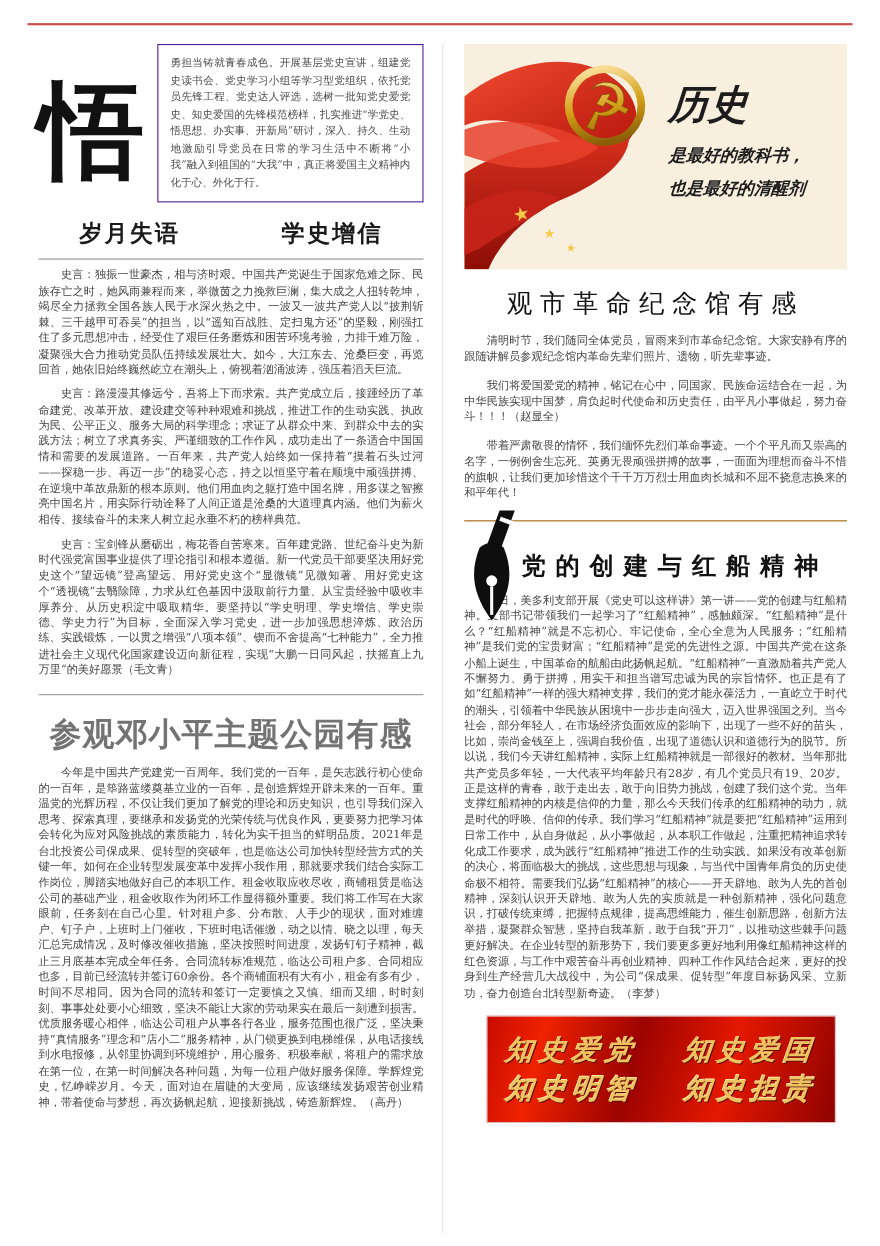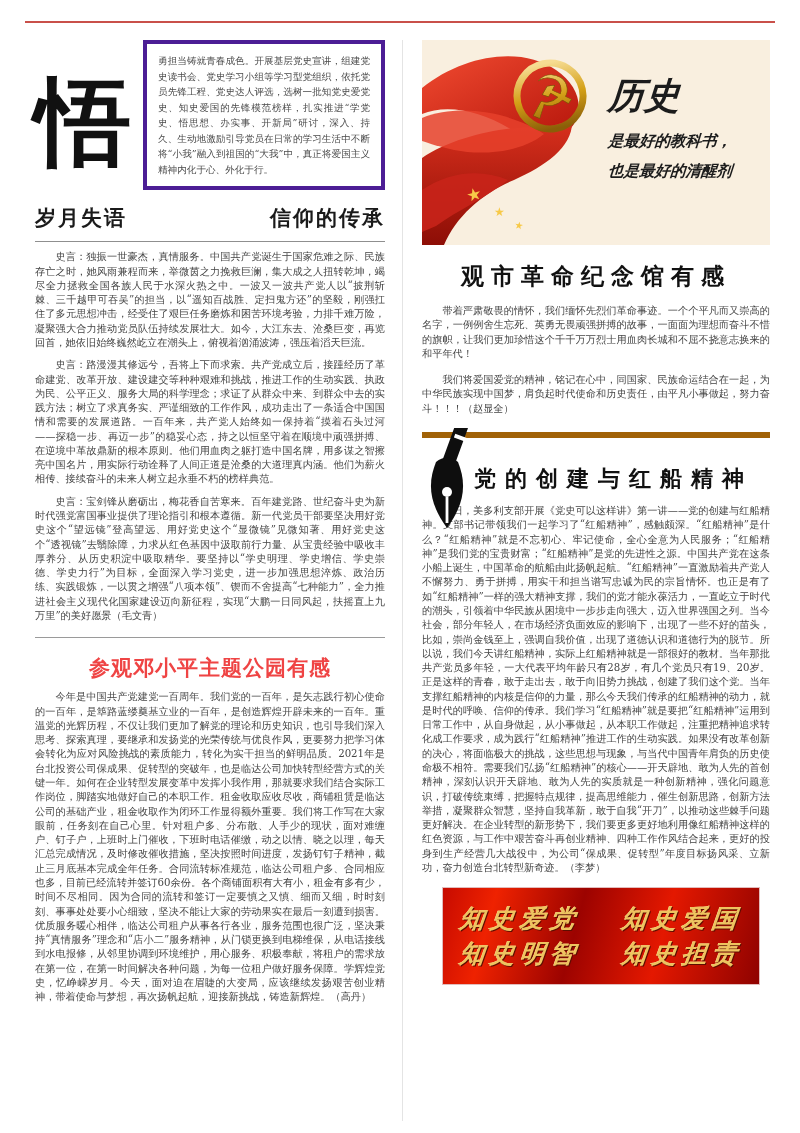--- a/index.html
+++ b/index.html
@@ -9,37 +9,37 @@
   }
   .top-rule{position:absolute;top:21px;left:25px;right:25px;height:2px;background:#c9504a;}
   .col-divider{position:absolute;top:40px;bottom:12px;left:402px;width:1px;background:#e4e4e4;}
   .col{position:absolute;top:40px;}
   .col.left{left:35px;width:350px;}
   .col.right{left:422px;width:348px;}
 
   
   .motto-row{display:flex;align-items:center;gap:12px;}
   .big-char{font-size:96px;line-height:1;font-weight:600;color:#111;flex:0 0 auto;padding-top:14px;}
-  .intro-box{border:4px solid #4c1d95;padding:9px 11px;flex:1 1 auto;}
+  .intro-box{border:1px solid #4c1d95;padding:9px 11px;flex:1 1 auto;}
   .intro-box p{margin:0;font-size:9.6px;line-height:1.62;text-align:justify;color:#4a4a4a;}
-  .a1-head{display:flex;justify-content:space-between;gap:92px;font-size:21px;font-weight:800;color:#1a1a1a;
+  .a1-head{display:flex;justify-content:center;gap:92px;font-size:21px;font-weight:800;color:#1a1a1a;
     letter-spacing:2px;margin-top:14px;padding-bottom:9px;border-bottom:1px solid #8f8f8f;}
   .body{margin:8px 0 0;font-size:10.2px;line-height:1.40;text-align:justify;text-indent:2em;color:#454545;}
   .thin-hr{border:0;border-top:1px solid #9a9a9a;margin:14px 0 2px;}
-  .a2-title{margin:16px 0 6px;font-size:21px;font-weight:800;text-align:center;color:#ef4444;letter-spacing:1px;}
+  .a2-title{margin:16px 0 6px;font-size:29px;font-weight:800;text-align:center;color:#737373;letter-spacing:1px;}
 
   
   .history-card{position:relative;width:348px;height:205px;background:#f9efdf;overflow:hidden;}
   .history-card svg{position:absolute;left:0;top:0;}
   .calli{position:absolute;left:186px;top:36px;color:#1c1c1c;font-style:italic;}
   .calli-title{font-size:36px;font-weight:800;line-height:1.1;margin-bottom:10px;transform:skewX(-4deg);}
   .calli-line{font-size:15.5px;font-weight:700;line-height:1.95;transform:skewX(-4deg);}
-  .a3-title{margin:16px 0 8px;font-size:23px;font-weight:700;letter-spacing:7px;color:#111;text-align:center;white-space:nowrap;}
+  .a3-title{margin:16px 0 8px;font-size:23px;font-weight:400;letter-spacing:7px;color:#111;text-align:center;white-space:nowrap;}
   .sp{margin-top:12px;}
-  .redboat{position:relative;border-top:6px solid #a16207;margin-top:16px;padding-top:8px;}
+  .redboat{position:relative;border-top:1px solid #a16207;margin-top:16px;padding-top:8px;}
   .pen{position:absolute;left:-2px;top:-10px;}
   .a4-title{margin:18px 0 10px 52px;font-size:22px;font-weight:800;letter-spacing:9px;color:#111;white-space:nowrap;}
   .banner{
     width:316px;height:96px;margin:12px 0 0 20px;border:1px solid #e2bcbc;
     background:linear-gradient(105deg,#c70b00 0%,#ef2200 16%,#9c0300 42%,#e41800 68%,#8f0200 100%);
     display:flex;flex-direction:column;justify-content:center;align-items:center;gap:2px;
   }
   .b-line{display:flex;gap:42px;}
   .b-line span{
     font-size:25px;font-weight:800;font-style:italic;letter-spacing:5px;color:#eec35f;
@@ -56,23 +56,23 @@
   <div class="col left">
     <div class="motto-row">
       <div class="big-char">悟</div>
       <div class="intro-box">
         <p>勇担当铸就青春成色。开展基层党史宣讲，组建党史读书会、党史学习小组等学习型党组织，依托党员先锋工程、党史达人评选，选树一批知党史爱党史、知史爱国的先锋模范榜样，扎实推进“学党史、悟思想、办实事、开新局”研讨，深入、持久、生动地激励引导党员在日常的学习生活中不断将“小我”融入到祖国的“大我”中，真正将爱国主义精神内化于心、外化于行。</p>
       </div>
     </div>
 
     <div class="a1-head">
       <span>岁月失语</span>
-      <span>信仰的传承</span>
+      <span>学史增信</span>
     </div>
-    <p class="body">史言：独振一世豪杰，真情服务。中国共产党诞生于国家危难之际、民族存亡之时，她风雨兼程而来，举微茵之力挽救巨澜，集大成之人扭转乾坤，竭尽全力拯救全国各族人民于水深火热之中。一波又一波共产党人以“披荆斩棘、三千越甲可吞吴”的担当，以“遥知百战胜、定扫鬼方还”的坚毅，刚强扛住了多元思想冲击，经受住了艰巨任务磨炼和困苦环境考验，力排千难万险，凝聚强大合力推动党员队伍持续发展壮大。如今，大江东去、沧桑巨变，再览回首，她依旧始终巍然屹立在潮头上，俯视着汹涌波涛，强压着滔天巨流。</p>
+    <p class="body">史言：独振一世豪杰，相与济时艰。中国共产党诞生于国家危难之际、民族存亡之时，她风雨兼程而来，举微茵之力挽救巨澜，集大成之人扭转乾坤，竭尽全力拯救全国各族人民于水深火热之中。一波又一波共产党人以“披荆斩棘、三千越甲可吞吴”的担当，以“遥知百战胜、定扫鬼方还”的坚毅，刚强扛住了多元思想冲击，经受住了艰巨任务磨炼和困苦环境考验，力排千难万险，凝聚强大合力推动党员队伍持续发展壮大。如今，大江东去、沧桑巨变，再览回首，她依旧始终巍然屹立在潮头上，俯视着汹涌波涛，强压着滔天巨流。</p>
     <p class="body">史言：路漫漫其修远兮，吾将上下而求索。共产党成立后，接踵经历了革命建党、改革开放、建设建交等种种艰难和挑战，推进工作的生动实践、执政为民、公平正义、服务大局的科学理念；求证了从群众中来、到群众中去的实践方法；树立了求真务实、严谨细致的工作作风，成功走出了一条适合中国国情和需要的发展道路。一百年来，共产党人始终如一保持着“摸着石头过河——探稳一步、再迈一步”的稳妥心态，持之以恒坚守着在顺境中顽强拼搏、在逆境中革故鼎新的根本原则。他们用血肉之躯打造中国名牌，用多谋之智擦亮中国名片，用实际行动诠释了人间正道是沧桑的大道理真内涵。他们为薪火相传、接续奋斗的未来人树立起永垂不朽的榜样典范。</p>
     <p class="body">史言：宝剑锋从磨砺出，梅花香自苦寒来。百年建党路、世纪奋斗史为新时代强党富国事业提供了理论指引和根本遵循。新一代党员干部要坚决用好党史这个“望远镜”登高望远、用好党史这个“显微镜”见微知著、用好党史这个“透视镜”去翳除障，力求从红色基因中汲取前行力量、从宝贵经验中吸收丰厚养分、从历史积淀中吸取精华。要坚持以“学史明理、学史增信、学史崇德、学史力行”为目标，全面深入学习党史，进一步加强思想淬炼、政治历练、实践锻炼，一以贯之增强“八项本领”、锲而不舍提高“七种能力”，全力推进社会主义现代化国家建设迈向新征程，实现“大鹏一日同风起，扶摇直上九万里”的美好愿景（毛文青）</p>
 
     <hr class="thin-hr">
     <h2 class="a2-title">参观邓小平主题公园有感</h2>
     <p class="body">今年是中国共产党建党一百周年。我们党的一百年，是矢志践行初心使命的一百年，是筚路蓝缕奠基立业的一百年，是创造辉煌开辟未来的一百年。重温党的光辉历程，不仅让我们更加了解党的理论和历史知识，也引导我们深入思考、探索真理，要继承和发扬党的光荣传统与优良作风，更要努力把学习体会转化为应对风险挑战的素质能力，转化为实干担当的鲜明品质。2021年是台北投资公司保成果、促转型的突破年，也是临达公司加快转型经营方式的关键一年。如何在企业转型发展变革中发挥小我作用，那就要求我们结合实际工作岗位，脚踏实地做好自己的本职工作。租金收取应收尽收，商铺租赁是临达公司的基础产业，租金收取作为闭环工作显得额外重要。我们将工作写在大家眼前，任务刻在自己心里。针对租户多、分布散、人手少的现状，面对难缠户、钉子户，上班时上门催收，下班时电话催缴，动之以情、晓之以理，每天汇总完成情况，及时修改催收措施，坚决按照时间进度，发扬钉钉子精神，截止三月底基本完成全年任务。合同流转标准规范，临达公司租户多、合同相应也多，目前已经流转并签订60余份。各个商铺面积有大有小，租金有多有少，时间不尽相同。因为合同的流转和签订一定要慎之又慎、细而又细，时时刻刻、事事处处要小心细致，坚决不能让大家的劳动果实在最后一刻遭到损害。优质服务暖心相伴，临达公司租户从事各行各业，服务范围也很广泛，坚决秉持“真情服务”理念和“店小二”服务精神，从门锁更换到电梯维保，从电话接线到水电报修，从邻里协调到环境维护，用心服务、积极奉献，将租户的需求放在第一位，在第一时间解决各种问题，为每一位租户做好服务保障。学辉煌党史，忆峥嵘岁月。今天，面对迫在眉睫的大变局，应该继续发扬艰苦创业精神，带着使命与梦想，再次扬帆起航，迎接新挑战，铸造新辉煌。（高丹）</p>
   </div>
 
   <div class="col right">
     <div class="history-card">
@@ -107,22 +107,23 @@
         </g>
       </svg>
       <div class="calli">
         <div class="calli-title">历史</div>
         <div class="calli-line">是最好的教科书，</div>
         <div class="calli-line">也是最好的清醒剂</div>
       </div>
     </div>
 
     <h2 class="a3-title">观市革命纪念馆有感</h2>
+    <p class="body sp">清明时节，我们随同全体党员，冒雨来到市革命纪念馆。大家安静有序的跟随讲解员参观纪念馆内革命先辈们照片、遗物，听先辈事迹。</p>
+    <p class="body sp">我们将爱国爱党的精神，铭记在心中，同国家、民族命运结合在一起，为中华民族实现中国梦，肩负起时代使命和历史责任，由平凡小事做起，努力奋斗！！！（赵显全）</p>
     <p class="body sp">带着严肃敬畏的情怀，我们缅怀先烈们革命事迹。一个个平凡而又崇高的名字，一例例舍生忘死、英勇无畏顽强拼搏的故事，一面面为理想而奋斗不惜的旗帜，让我们更加珍惜这个千千万万烈士用血肉长城和不屈不挠意志换来的和平年代！</p>
-    <p class="body sp">我们将爱国爱党的精神，铭记在心中，同国家、民族命运结合在一起，为中华民族实现中国梦，肩负起时代使命和历史责任，由平凡小事做起，努力奋斗！！！（赵显全）</p>
 
     <div class="redboat">
       <svg class="pen" width="54" height="104" viewBox="0 0 54 104">
         <rect x="28" y="-8" width="13" height="52" rx="5" transform="rotate(20 34 18)" fill="#0e0e0e"></rect>
         <rect x="31" y="6" width="13" height="4" transform="rotate(20 34 18)" fill="#ffffff"></rect>
         <path d="M16,34 C8,54 8,74 27,100 C46,74 46,54 38,34 C31,28 23,28 16,34 Z" fill="#0e0e0e"></path>
         <circle cx="27" cy="64" r="5" fill="#ffffff"></circle>
         <rect x="25.6" y="69" width="2.8" height="26" fill="#ffffff"></rect>
       </svg>
       <h2 class="a4-title">党的创建与红船精神</h2>

